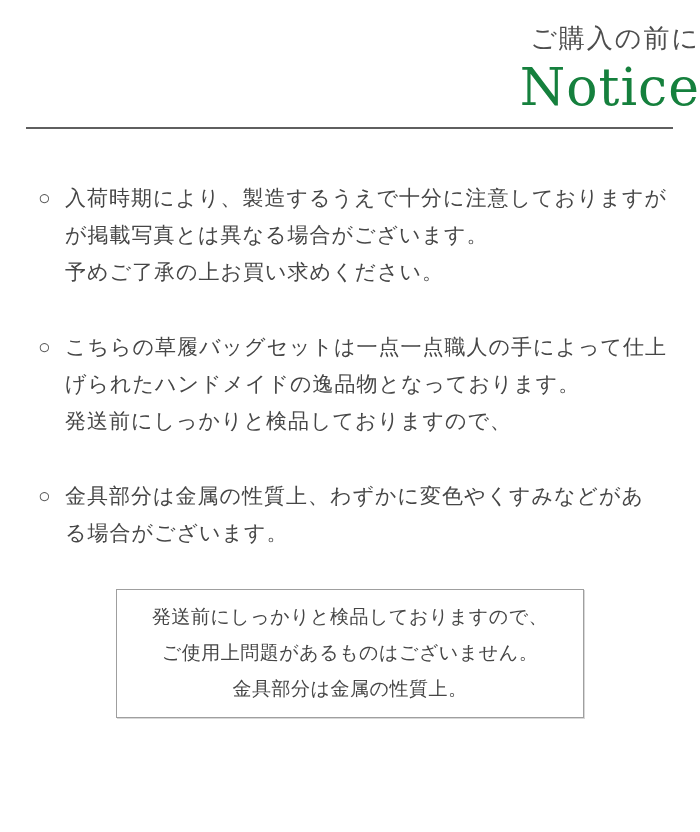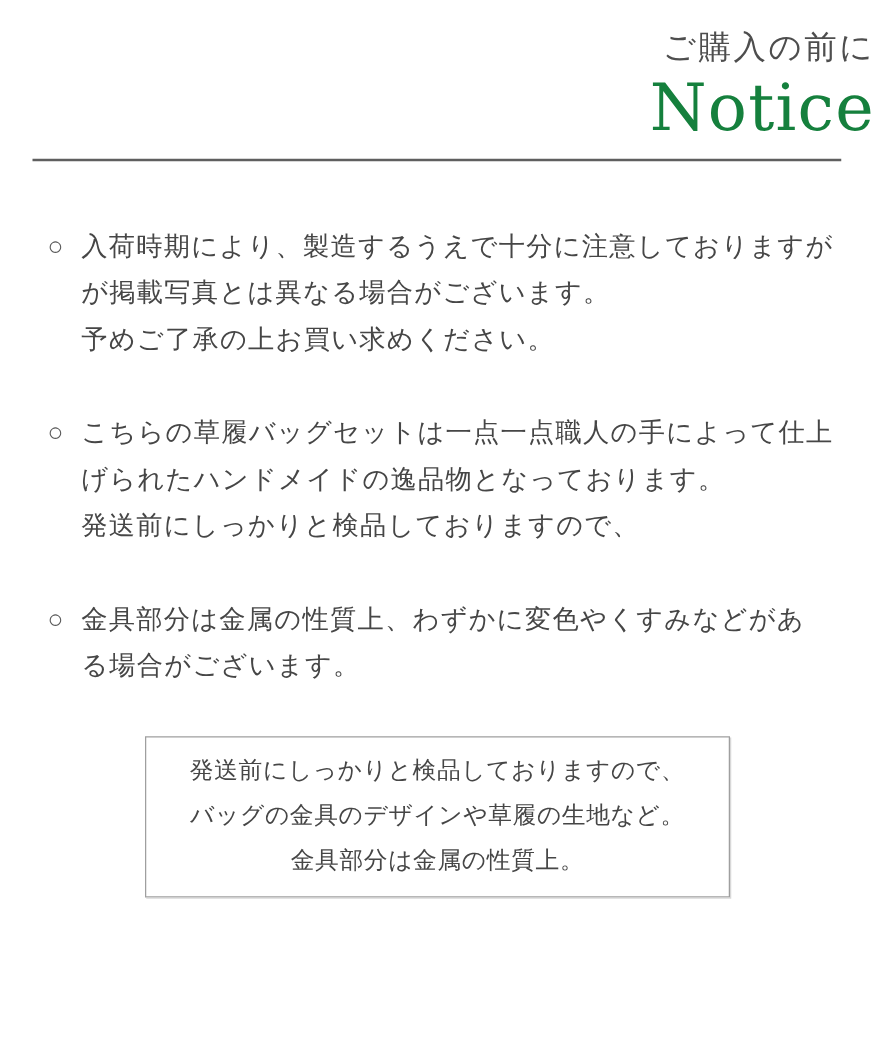--- a/index.html
+++ b/index.html
@@ -97,17 +97,17 @@
     <div class="notice-item">
       <span class="notice-marker">○</span>
       <div class="notice-line">金具部分は金属の性質上、わずかに変色やくすみなどがあ</div>
       <div class="notice-line">る場合がございます。</div>
     </div>
 
   </div>
 
   <div class="assurance-box">
     <div class="notice-line">発送前にしっかりと検品しておりますので、</div>
-    <div class="notice-line">バッグの金具のデザインや草履の生地など。</div>
+    <div class="notice-line">ご使用上問題があるものはございません。</div>
     <div class="notice-line">金具部分は金属の性質上。</div>
   </div>
 
 </div>
 
 </body></html>

